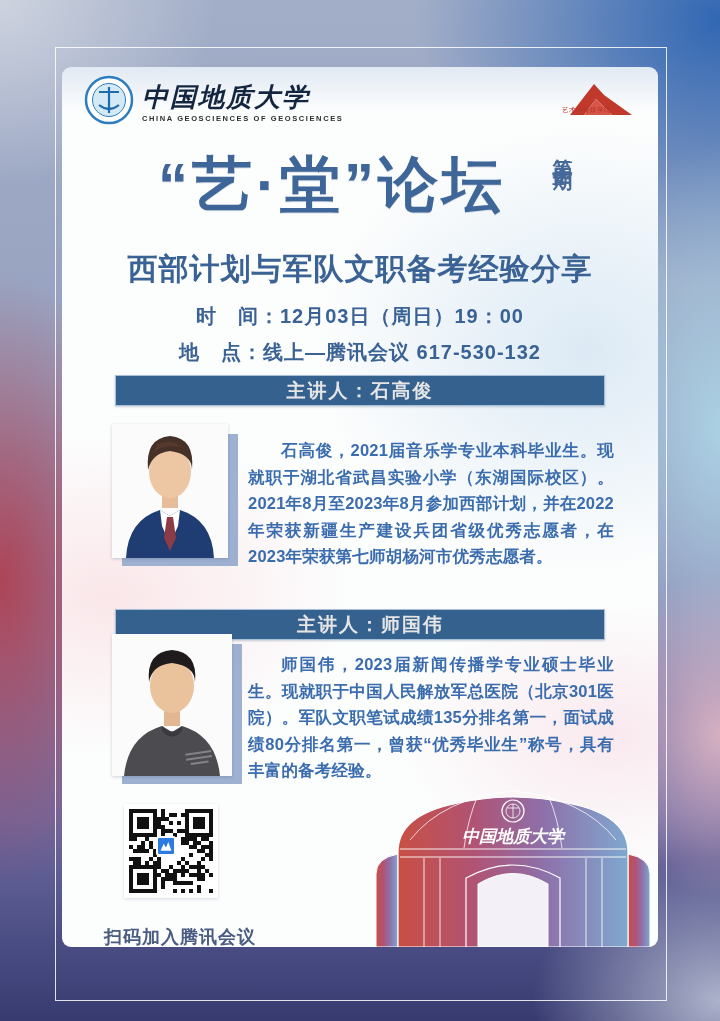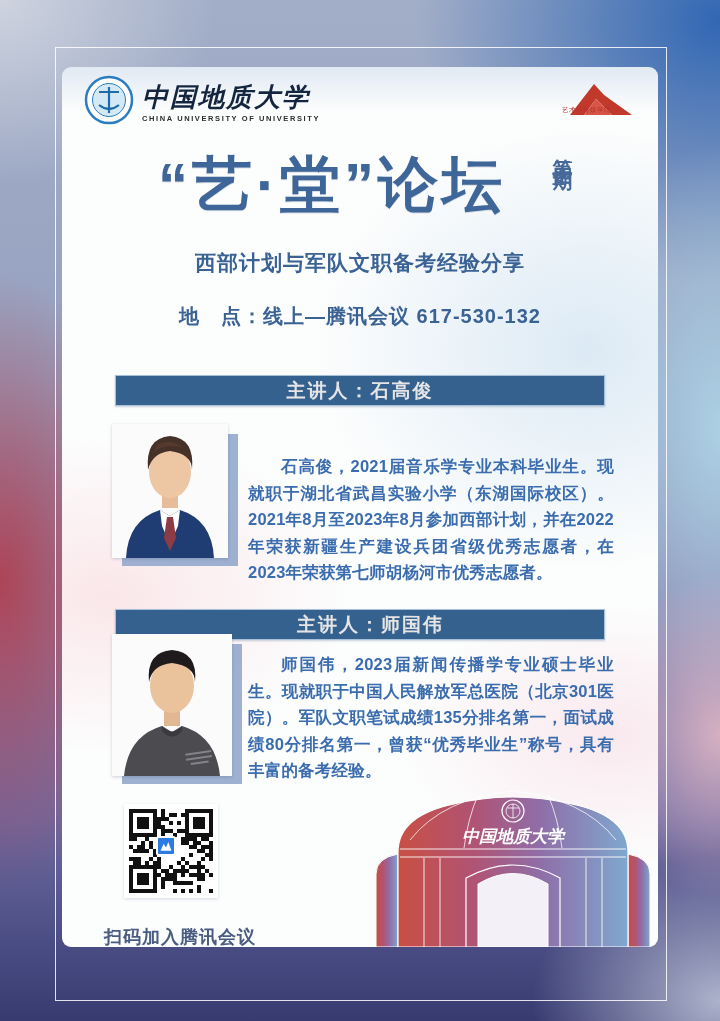--- a/index.html
+++ b/index.html
@@ -57,21 +57,21 @@
     font-size:60px; font-weight:bold; color:#3f6698; letter-spacing:4px;
     text-shadow:0 1px 0 rgba(30,60,100,.15);
   }
   .issue-vertical {
     left:488px; top:76px; height:130px;
     writing-mode:vertical-rl; text-orientation:upright;
     font-size:20px; font-weight:bold; color:#46699a; letter-spacing:3px;
   }
   .subtitle {
     left:0; top:182px; width:596px; text-align:center;
-    font-size:21px; font-weight:bold; color:#3a6294; letter-spacing:1px;
+    font-size:30px; font-weight:bold; color:#3a6294; letter-spacing:1px;
   }
   .info-block { left:0; top:236px; width:596px; text-align:center;
     font-size:20px; font-weight:bold; color:#3a6294; }
   .info-block .row { margin-bottom:9px; letter-spacing:1px; }
 
   
   .banner {
     left:53px; width:490px; height:31px; background:#35618f;
     border:1px solid #a9c1d8; box-shadow:0 1px 2px rgba(40,70,110,.25);
     color:#e5e5e5; font-size:19px; font-weight:bold; letter-spacing:2px;
@@ -84,21 +84,21 @@
   .shadow-1 { left:60px; top:367px; }
   .shadow-2 { left:60px; top:577px; width:120px; height:140px; }
   .photo { background:#fff; box-shadow:0 1px 3px rgba(60,80,120,.25); overflow:hidden; }
   .photo-1 { left:50px; top:357px; width:116px; height:134px; }
   .photo-2 { left:50px; top:567px; width:120px; height:142px; }
 
   .bio {
     width:366px; font-size:16.5px; font-weight:600; color:#3a6cae;
     line-height:26.5px; text-align:justify; text-indent:2em; letter-spacing:.2px;
   }
-  .bio-1 { left:186px; top:386px; }
+  .bio-1 { left:186px; top:370px; }
   .bio-2 { left:186px; top:584px; }
 
   
   .qr-box {
     left:62px; top:737px; width:94px; height:94px; background:#fff;
     box-shadow:0 1px 3px rgba(60,80,120,.2); padding:5px;
   }
   .qr-grid { position:relative; width:84px; height:84px; }
   .qr-logo {
     position:absolute; left:32px; top:32px; width:20px; height:20px;
@@ -124,37 +124,38 @@
     <div class="logo-group">
       <span>
         <svg width="50" height="50" viewBox="0 0 50 50">
           <circle cx="25" cy="25" r="23" fill="#ffffff" stroke="#2c7dc0" stroke-width="2.5"></circle>
           <circle cx="25" cy="25" r="16.5" fill="#d4e9f6" stroke="#2c7dc0" stroke-width="1"></circle>
           <path d="M25,12 V38 M15,17 H35 M15,30 Q25,38 35,30" fill="none" stroke="#1f6aa8" stroke-width="2.2"></path>
         </svg>
       </span>
       <span class="univ-names">
         <div class="cn">中国地质大学</div>
-        <div class="en">CHINA UNIVERSITY OF UNIVERSITY</div>
+        <div class="en">CHINA GEOSCIENCES OF GEOSCIENCES</div>
       </span>
     </div>
 
     <div class="college-logo">
       <svg width="72" height="44" viewBox="0 0 72 44">
         <path d="M8,36 L32,5 L42,16 L70,36 L50,36 L34,20 L22,36 Z" fill="#c0392b"></path>
         <path d="M22,36 L34,20 L50,36 Z" fill="#d65548"></path>
       </svg>
       <span class="tiny">艺术与传媒学院</span>
     </div>
 
     <div class="main-title">“艺·堂”论坛</div>
     <div class="issue-vertical">第二十四期</div>
     <div class="subtitle">西部计划与军队文职备考经验分享</div>
 
     <div class="info-block">
+      <div class="row"><span>时　间：</span><span>12月03日（周日）19：00</span></div>
       <div class="row"><span>地　点：</span><span>线上—腾讯会议 617-530-132</span></div>
     </div>
 
     <div class="banner banner-1">
       <span>主讲人：石高俊</span>
     </div>
     <div class="photo-shadow shadow-1"></div>
     <div class="photo photo-1">
       <svg width="116" height="134" viewBox="0 0 116 134">
         <rect width="116" height="134" fill="#fbfbfc"></rect>

